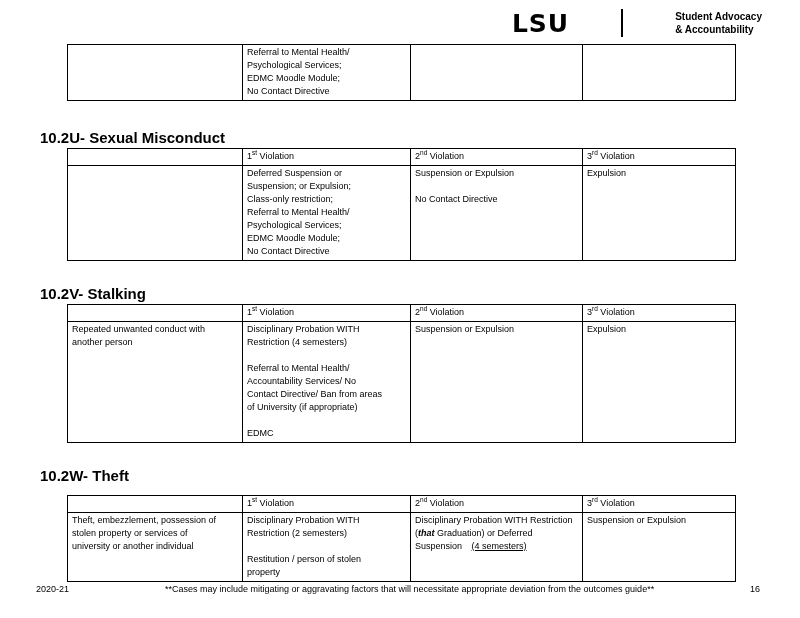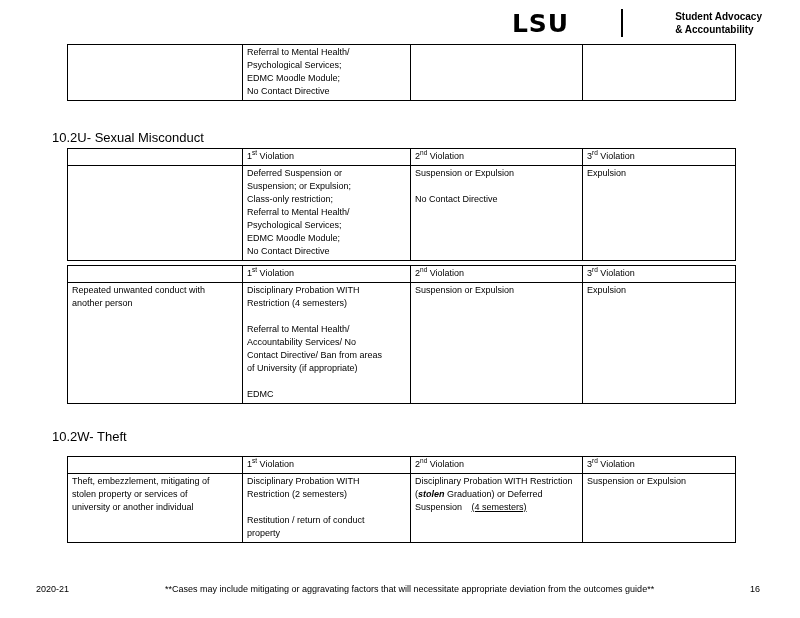--- a/index.html
+++ b/index.html
@@ -14,21 +14,21 @@
   .hdr { position:absolute; top:9px; right:38px; display:flex; align-items:center;gap:44px; }
   .lsu-logo {
     font-family:"DejaVu Sans", sans-serif; font-weight:900; font-size:25px;
     line-height:1; letter-spacing:1px; padding-right:8px;
   }
   .hdr-divider { width:2px; height:28px; background:#000; margin-right:8px; }
   .org-name { font-weight:700; font-size:10px; line-height:1.3; }
 
   
   .content { position:absolute; top:44px; left:0; width:644px; }
-  h2.section-heading { font-size:13px; font-weight:400; margin-left:52px; line-height:13px; }
+  h2.section-heading { font-size:15px; font-weight:700; margin-left:40px; line-height:13px; }
   .mt-a { margin-top:30px; }
   .mt-b { margin-top:26px; }
 
   
   table.vt { border-collapse:collapse; table-layout:fixed; width:668px; margin-left:67px; margin-top:4px; }
   table.vt.first { margin-top:0; }
   table.vt.theft { margin-top:13px; }
   .vt th, .vt td {
     border:1px solid #000; vertical-align:top; text-align:left;
     font-weight:normal; font-size:9px; line-height:13px; padding:1px 4px 2px 4px;
@@ -116,20 +116,21 @@
               <div>&nbsp;</div>
               <div>No Contact Directive</div>
             </td>
           <td>
               <div>Expulsion</div>
             </td>
         </tr>
       </tbody>
     </table>
 
+    <h2 class="section-heading mt-b">10.2V- Stalking</h2>
     <table class="vt">
       <colgroup>
           <col style="width:175px">
           <col style="width:168px">
           <col style="width:172px">
           <col style="width:153px">
         </colgroup>
       <tbody>
         <tr>
           <th></th>
@@ -173,32 +174,32 @@
         </colgroup>
       <tbody>
         <tr>
           <th></th>
           <th><span>1</span><sup>st</sup><span> Violation</span></th>
           <th><span>2</span><sup>nd</sup><span> Violation</span></th>
           <th><span>3</span><sup>rd</sup><span> Violation</span></th>
         </tr>
         <tr>
           <td>
-              <div>Theft, embezzlement, mitigating of</div>
+              <div>Theft, embezzlement, possession of</div>
               <div>stolen property or services of</div>
               <div>university or another individual</div>
             </td>
           <td>
               <div>Disciplinary Probation WITH</div>
               <div>Restriction (2 semesters)</div>
               <div>&nbsp;</div>
-              <div>Restitution / return of conduct</div>
+              <div>Restitution / person of stolen</div>
               <div>property</div>
             </td>
-          <td><span>Disciplinary Probation WITH Restriction (</span><span class="bi">stolen</span><span> Graduation) or Deferred Suspension </span><span class="ul">(4 semesters)</span></td>
+          <td><span>Disciplinary Probation WITH Restriction (</span><span class="bi">that</span><span> Graduation) or Deferred Suspension </span><span class="ul">(4 semesters)</span></td>
           <td>
               <div>Suspension or Expulsion</div>
             </td>
         </tr>
       </tbody>
     </table>
 
   </div>
 
   <div class="footer">

